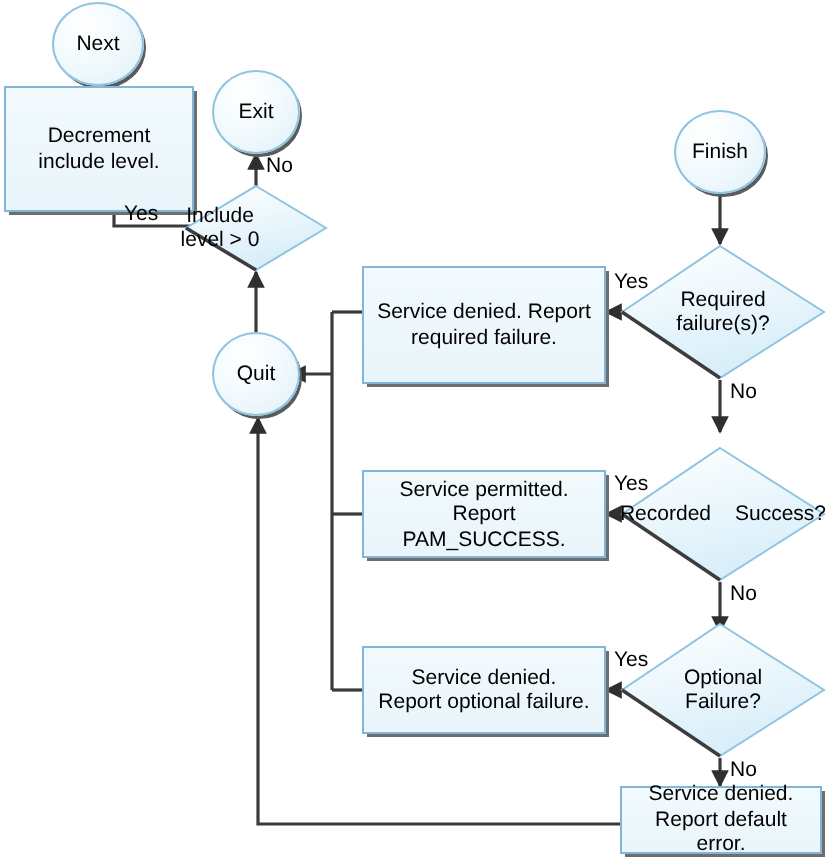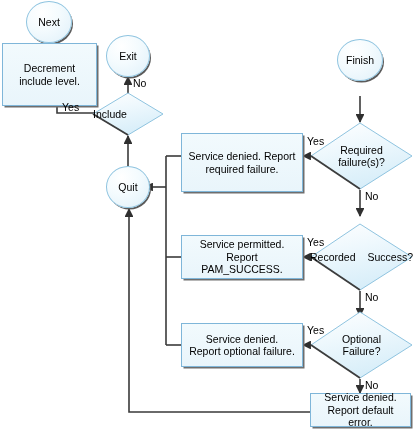--- a/index.html
+++ b/index.html
@@ -149,27 +149,28 @@
     <span>Decrement</span>
     <span>include level.</span>
   </div>
 
   <div class="node circle-node" style="left:106px; top:35px; width:44px; height:42px;">
     <span>Exit</span>
   </div>
 
   <div class="node diamond-node" style="left:75px; top:93px; width:70px; height:42px; flex-direction:column;">
     <span class="diamond-label">Include</span>
+    <span class="diamond-label">level &gt; 0</span>
   </div>
 
   <div class="node circle-node" style="left:106px; top:166px; width:44px; height:42px;">
     <span>Quit</span>
   </div>
 
-  <div class="node circle-node" style="left:337px; top:39px; width:46px; height:42px;">
+  <div class="node circle-node" style="left:337px; top:55px; width:46px; height:42px;">
     <span>Finish</span>
   </div>
 
   <div class="node diamond-node" style="left:311px; top:123px; width:101px; height:66px; flex-direction:column;">
     <span class="diamond-label">Required</span>
     <span class="diamond-label">failure(s)?</span>
   </div>
 
   <div class="node diamond-node" style="left:311px; top:224px; width:101px; height:66px; flex-direction:row;">
     <span class="diamond-label">Recorded</span>
@@ -179,21 +180,21 @@
   <div class="node diamond-node" style="left:311px; top:312px; width:101px; height:66px; flex-direction:column;">
     <span class="diamond-label">Optional</span>
     <span class="diamond-label">Failure?</span>
   </div>
 
   <div class="node rect-node" style="left:181px; top:133px; width:122px; height:59px; flex-direction:column;text-align:right;">
     <span>Service denied. Report</span>
     <span>required failure.</span>
   </div>
 
-  <div class="node rect-node" style="left:181px; top:235px; width:122px; height:44px; flex-direction:column;">
+  <div class="node rect-node" style="left:181px; top:235px; width:122px; height:44px; flex-direction:column;justify-content:flex-end;">
     <span>Service permitted.</span>
     <span>Report PAM_SUCCESS.</span>
   </div>
 
   <div class="node rect-node" style="left:181px; top:323px; width:122px; height:44px; flex-direction:column;">
     <span>Service denied.</span>
     <span>Report optional failure.</span>
   </div>
 
   <div class="node rect-node" style="left:310px; top:393px; width:101px; height:34px; flex-direction:column;">

